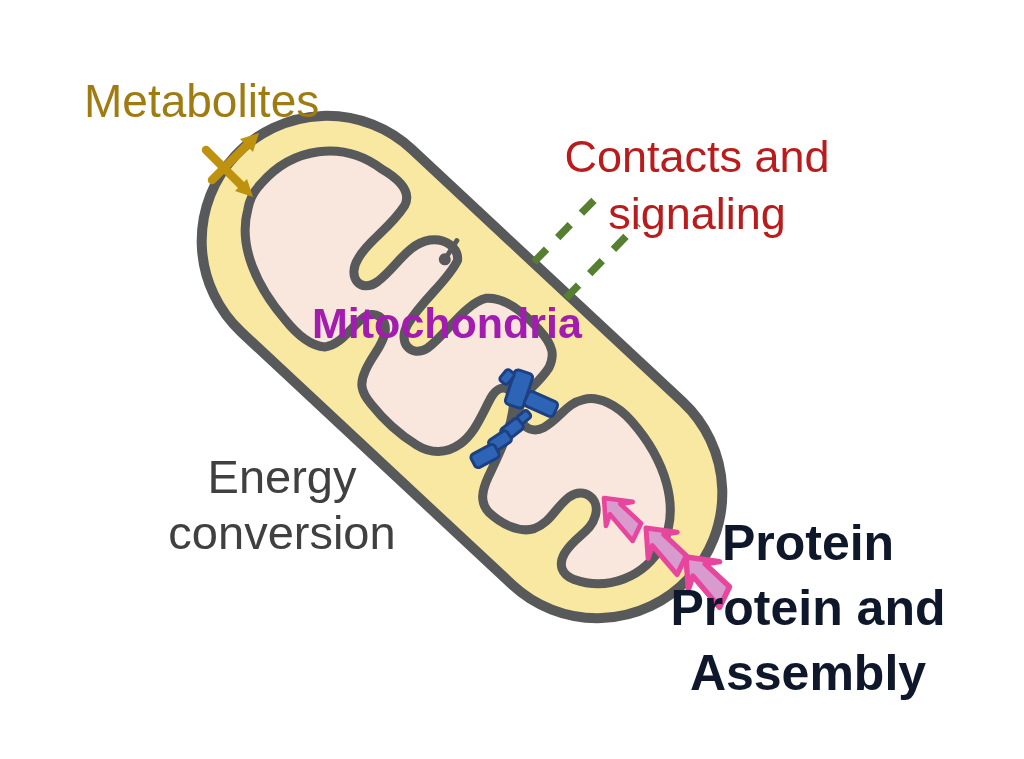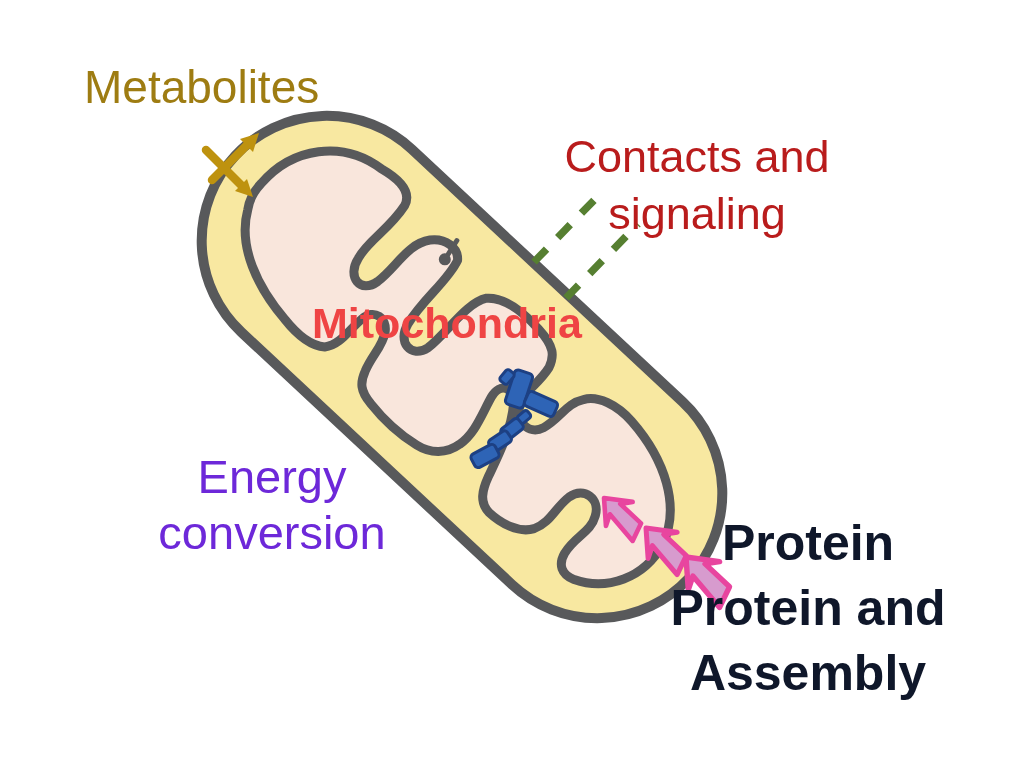--- a/index.html
+++ b/index.html
@@ -6,24 +6,24 @@
   body{
     width:1024px;height:759px;
     background:#ffffff;
     font-family:"Liberation Sans", sans-serif;
     position:relative;
     overflow:hidden;
   }
   .stage{position:absolute;inset:0;width:1024px;height:759px;}
   .label{position:absolute;white-space:nowrap;}
   .label.center{transform:translateX(-50%);text-align:center;}
-  .lbl-metabolites{left:84px;top:60px;font-size:46px;color:#9E7C12;}
+  .lbl-metabolites{left:84px;top:74px;font-size:46px;color:#9E7C12;}
   .lbl-contacts{left:697px;top:129px;font-size:45px;line-height:1.26;color:#b91c1c;}
-  .lbl-mito{left:447px;top:299px;font-size:43px;font-weight:bold;color:#ef4444;}
-  .lbl-energy{left:272px;top:449px;font-size:47px;line-height:1.2;color:#6d28d9;}
+  .lbl-mito{left:447px;top:299px;font-size:43px;font-weight:bold;color:#a21caf;}
+  .lbl-energy{left:282px;top:449px;font-size:47px;line-height:1.2;color:#404040;}
   .lbl-protein{left:808px;top:511px;font-size:50px;font-weight:bold;line-height:1.3;color:#0f172a;}
   svg{position:absolute;left:0;top:0;}
 </style>
 </head>
 <body>
 
 <div class="stage">
 
   <svg width="1024" height="759" viewBox="0 0 1024 759">
 

